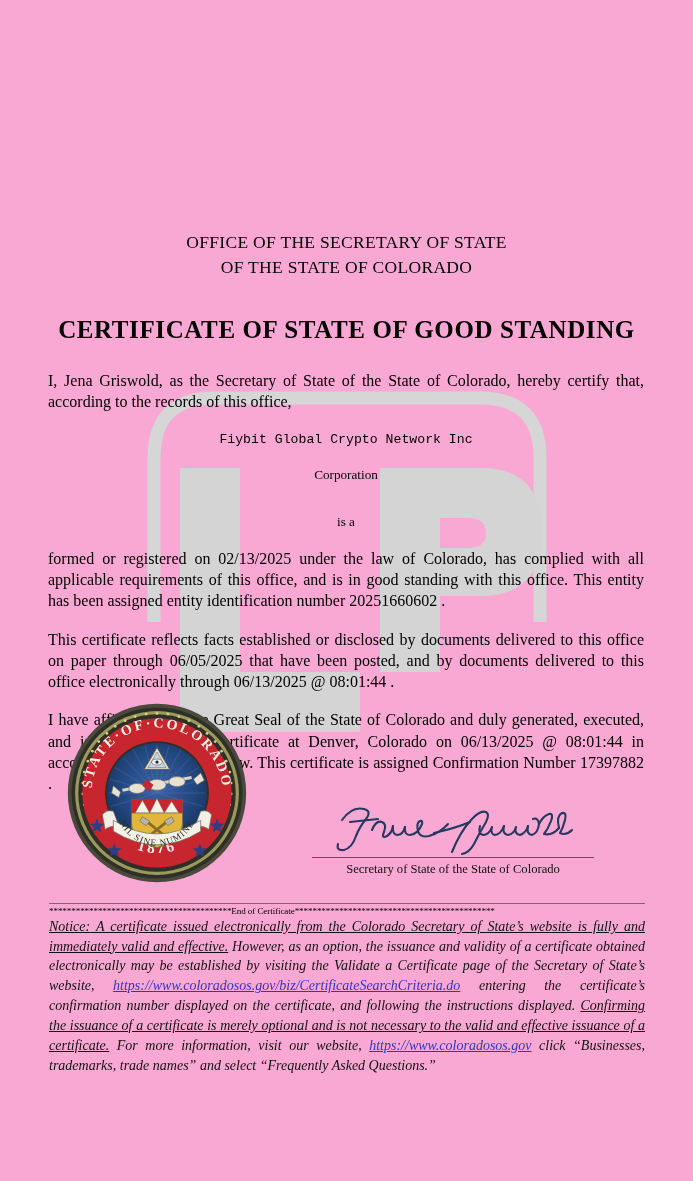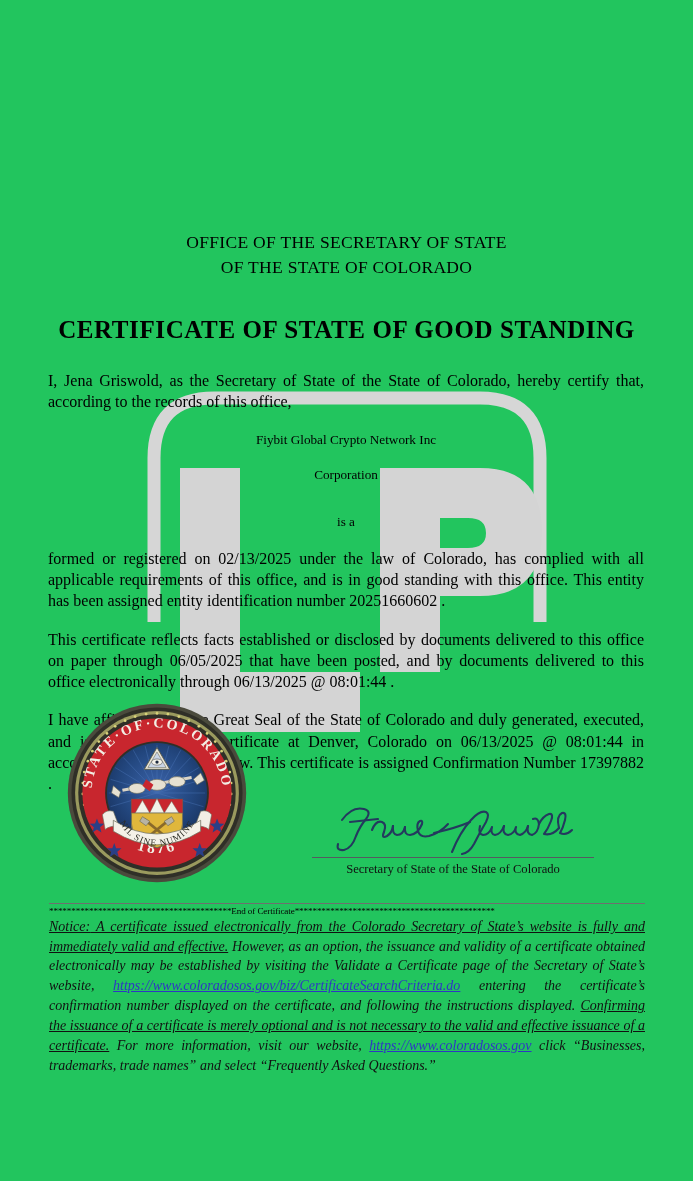--- a/index.html
+++ b/index.html
@@ -9,21 +9,21 @@
     background: #ffffff;
   }
   body {
     font-family: "Liberation Serif", "DejaVu Serif", serif;
     color: #000000;
   }
   .page {
     position: relative;
     width: 693px;
     height: 1181px;
-    background: #22c55e;
+    background: #f9a8d4;
     overflow: hidden;
   }
 
   
   .watermark {
     position: absolute;
     left: 128px;
     top: 372px;
     width: 438px;
     height: 420px;
@@ -71,21 +71,21 @@
     text-justify: inter-word;
   }
   .gap-md { height: 17px; }
 
   .centered {
     text-align: center;
     font-size: 13.2px;
     line-height: 1.33;
     margin: 0;
   }
-  .entity-name { padding-top: 19px; }
+  .entity-name { padding-top: 19px; font-family: Liberation Mono, monospace; }
   .is-a { padding-top: 30px; }
   .entity-type { padding-top: 17px; }
 
   
   .seal {
     position: absolute;
     left: 66px;
     top: 702px;
     width: 182px;
     height: 182px;

